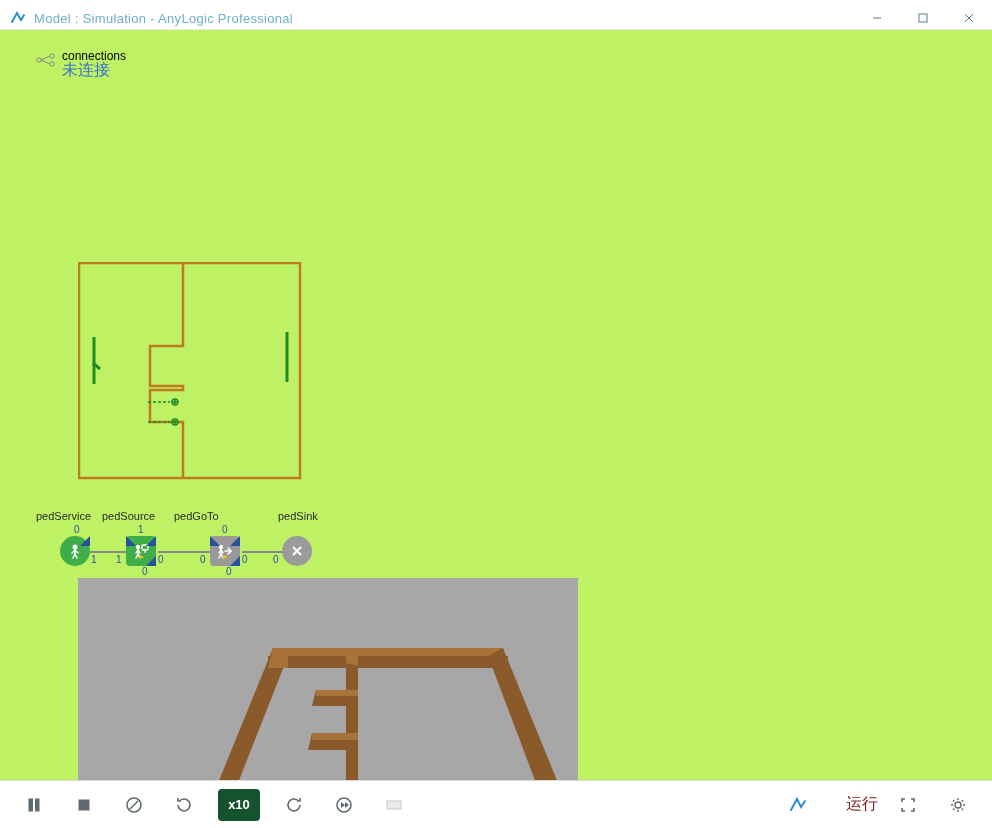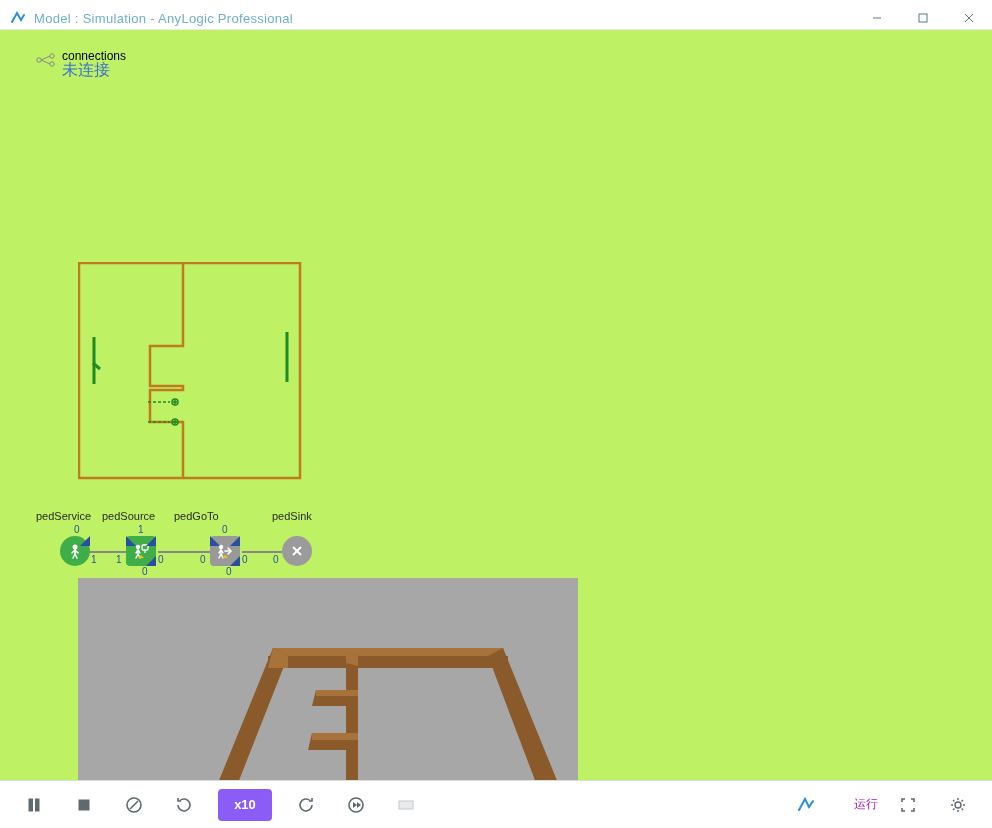--- a/index.html
+++ b/index.html
@@ -38,23 +38,23 @@
 .connline { position:absolute; top:41px; height:2px; background:#888; }
 
 
 .view3d { position:absolute; left:78px; top:548px; width:500px; height:205px; background:#a7a7a7; overflow:hidden; }
 .view3d svg { width:100%; height:100%; }
 
 
 .toolbar { position:absolute; left:0; right:0; bottom:0; height:48px; border-top:1px solid #dcdcdc; background:#fff; display:flex; align-items:center; padding:0 18px; }
 .tbtn { width:32px; height:32px; margin-right:18px; display:flex; align-items:center; justify-content:center; color:#5f6a70; border-radius:3px; }
 .tbtn svg { width:18px; height:18px; stroke:#5f6a70; }
-.tbtn.speed { width:54px; background:#8b5cf6; color:#fff; border-radius:4px; font-size:13px; font-weight:bold; }
+.tbtn.speed { width:42px; background:#14532d; color:#fff; border-radius:4px; font-size:13px; font-weight:bold; }
 .toolbar .grow { flex:1; }
-.rlabel { font-size:12px; color:#a21caf; margin:0 14px; }
+.rlabel { font-size:16px; color:#7f1d1d; margin:0 14px; }
 </style>
 </head>
 <body>
 
 <div class="titlebar">
   <span class="logo">
     <svg viewBox="0 0 16 16">
         <path d="M2 12 L7 3 L11 10 L14 5" fill="none" stroke="#2a8fd6" stroke-width="2" stroke-linecap="round"></path>
       </svg>
   </span>
@@ -122,21 +122,21 @@
           <line x1="97" y1="158" x2="97" y2="162"></line>
       </g>
     </svg>
   </div>
 
   <div class="flowchart">
 
     <div class="flabel" style="left:6px">pedService</div>
     <div class="flabel" style="left:72px">pedSource</div>
     <div class="flabel" style="left:144px">pedGoTo</div>
-    <div class="flabel" style="left:242px">pedSink</div>
+    <div class="flabel" style="left:248px">pedSink</div>
 
     <div class="connline" style="left:58px;width:38px"></div>
     <div class="connline" style="left:128px;width:52px"></div>
     <div class="connline" style="left:212px;width:40px"></div>
 
     <div class="blk ped" style="left:30px">
       <svg viewBox="0 0 18 18">
           <circle cx="9" cy="5" r="2.5" fill="#fff"></circle>
           <path d="M9 7v5 M9 8l-3 3 M9 8l3 3 M9 12l-2 4 M9 12l2 4" stroke="#fff" stroke-width="1.6" fill="none" stroke-linecap="round"></path>
         </svg>

